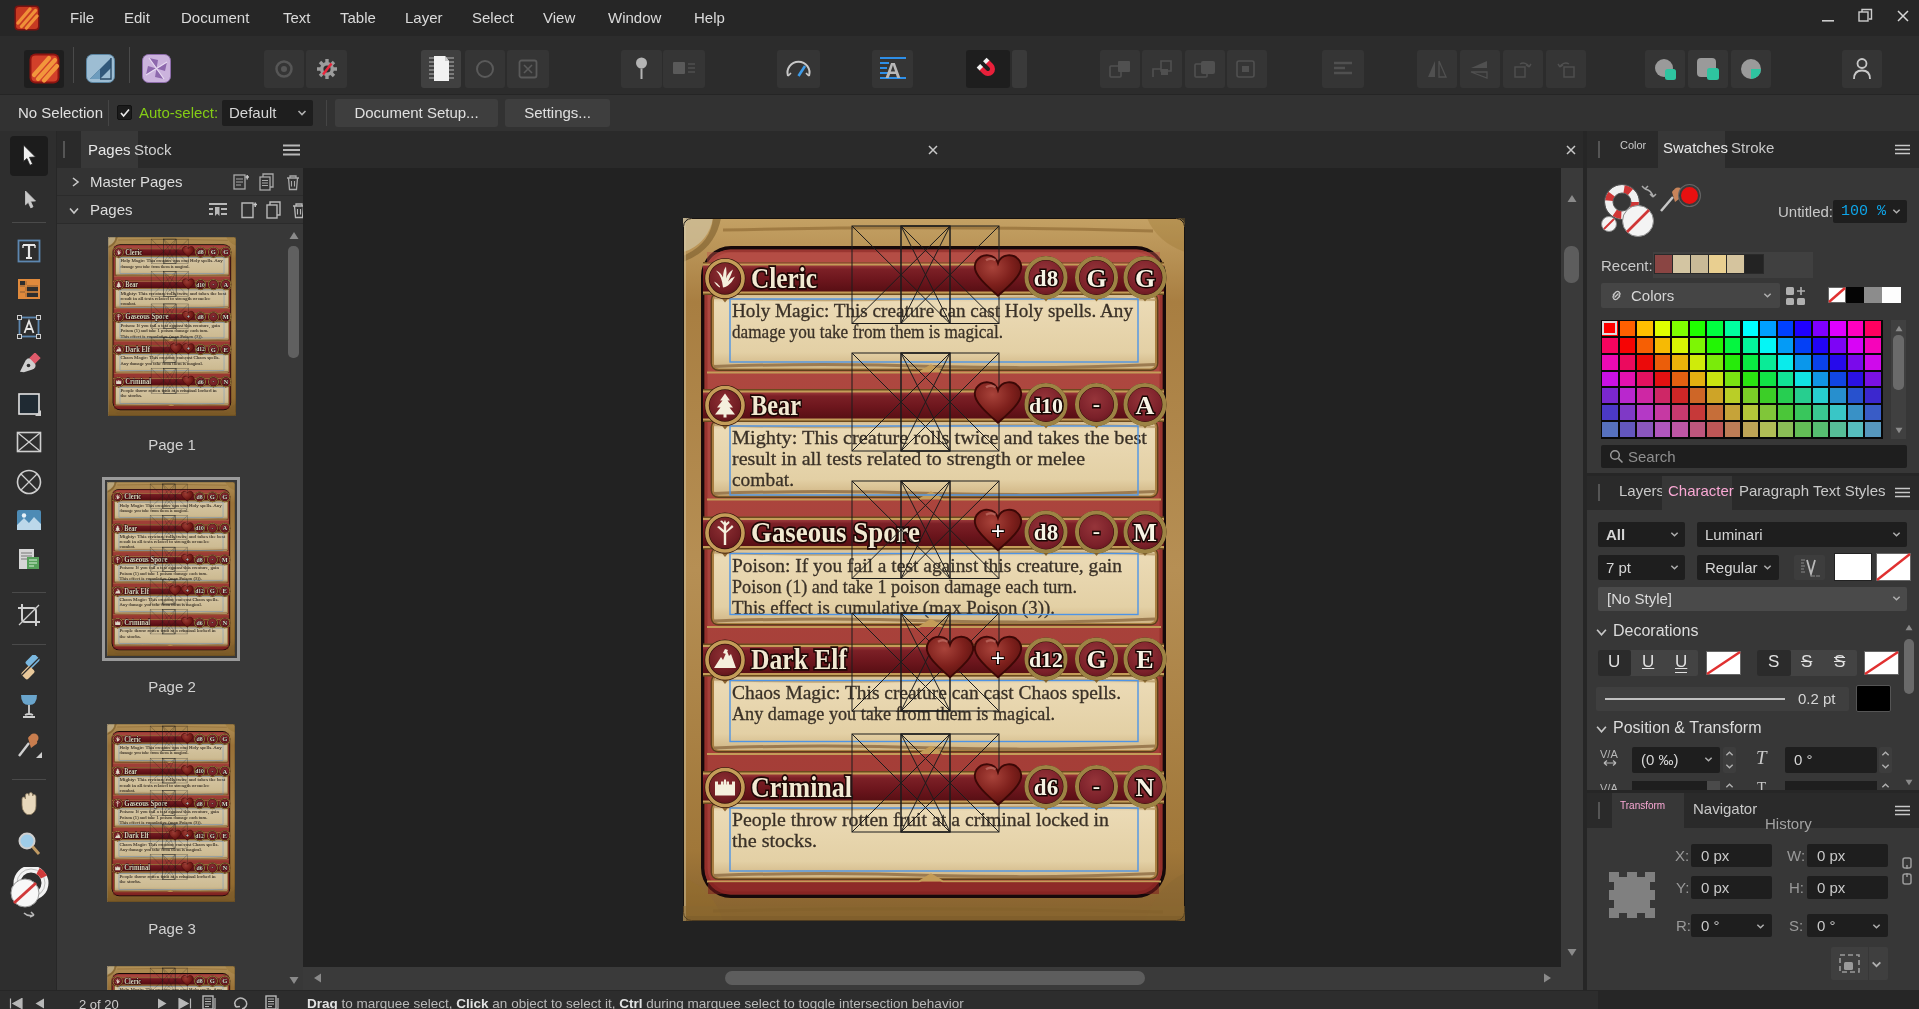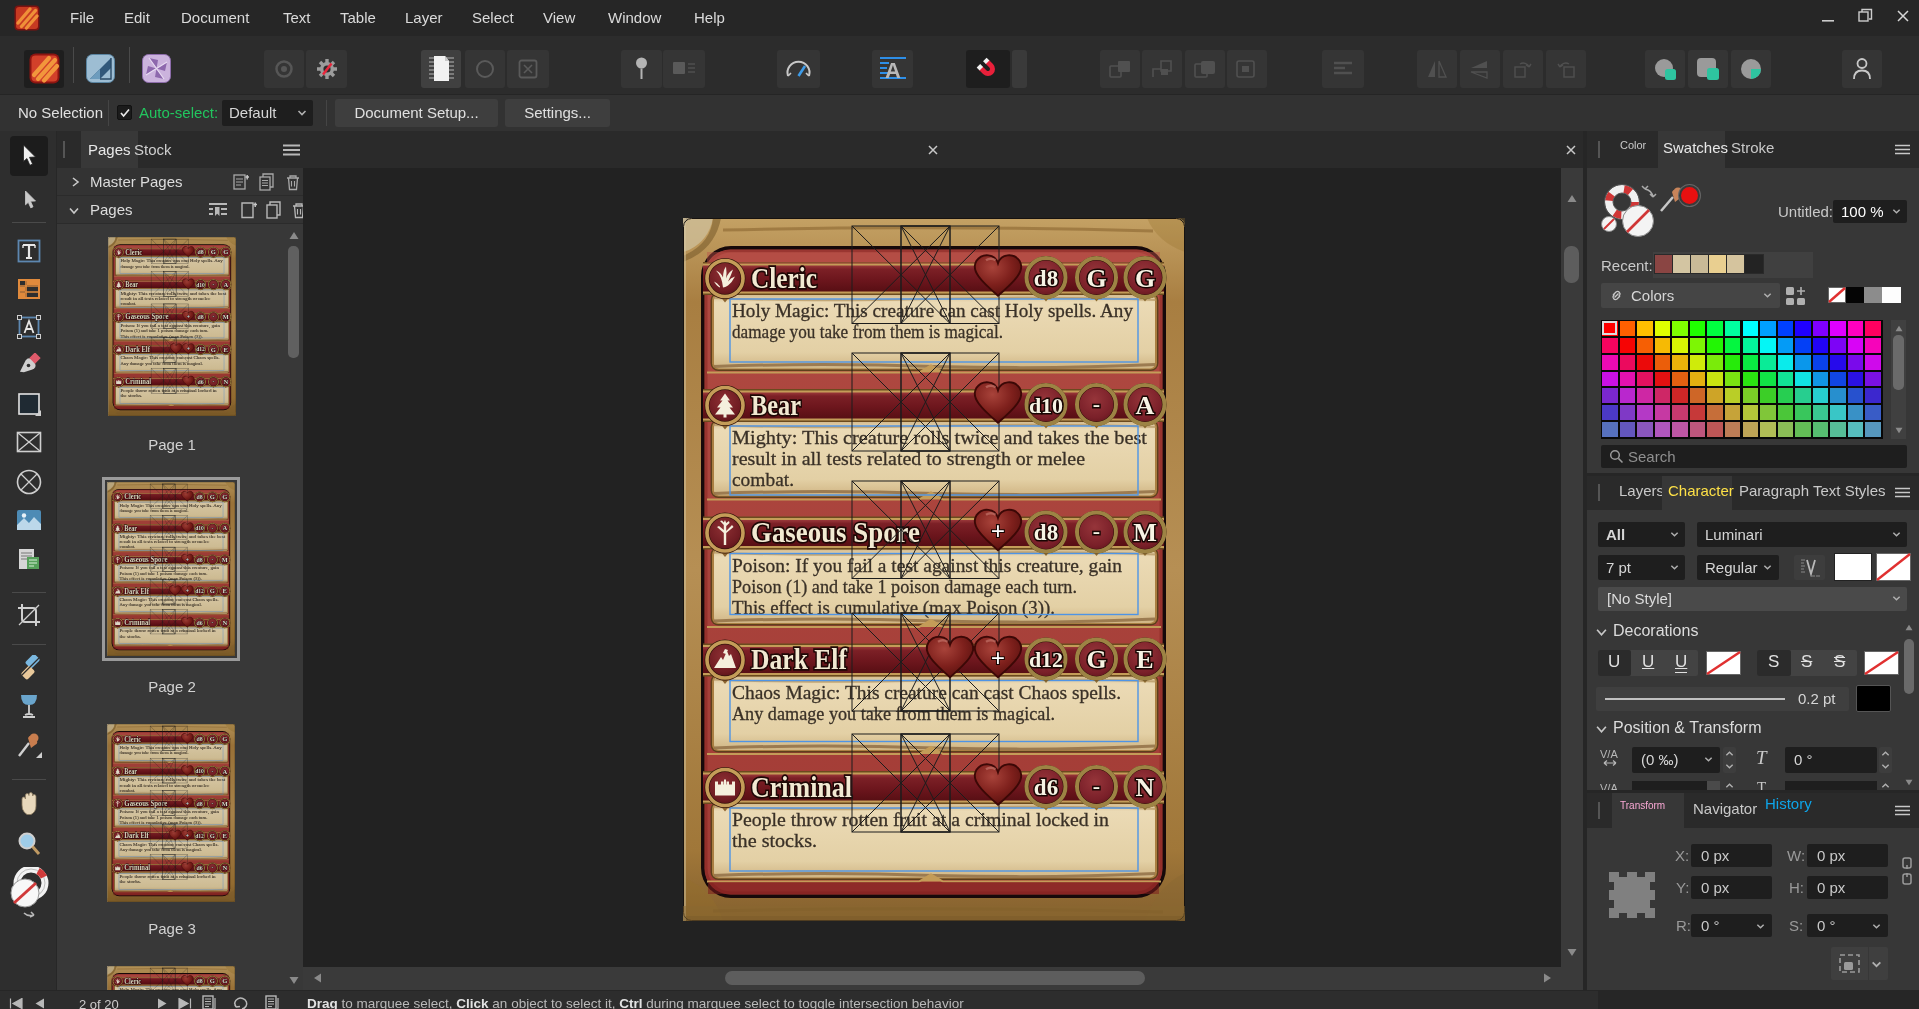--- a/index.html
+++ b/index.html
@@ -552,21 +552,21 @@
       <path d="M2 23 Q2 14.5 10 14.5 Q18 14.5 18 23" fill="none" stroke="#c8c8c8" stroke-width="1.8"></path>
     </svg>
 </div>
 <div id="contextbar">
 <div class="abs" style="left:18px;top:9px;">No Selection</div>
 <div class="abs" style="left:108px;top:5px;width:1px;height:26px;background:#454545;"></div>
 <div class="abs" style="left:117px;top:10px;width:15px;height:15px;background:#1b1b1b;border-radius:2px;border:1px solid #111;"></div>
 <svg class="abs" style="left:119px;top:12px" width="12" height="12" viewBox="0 0 12 12">
       <path d="M2 6 L4.6 9 L10 2.5" stroke="#e8e8e8" stroke-width="1.7" fill="none"></path>
     </svg>
-<div class="abs" style="left:139px;top:9px;color:#22c55e;">Auto-select:</div>
+<div class="abs" style="left:139px;top:9px;color:#84cc16;">Auto-select:</div>
 <div class="dropdown" style="left:222px;top:5px;width:91px;height:26px;">
       <span style="position:absolute;left:7px;top:4px;">Default</span>
     </div>
 <svg class="abs" style="left:297px;top:13px" width="10" height="10" viewBox="0 0 10 10">
       <path d="M1.5 3 L5 6.5 L8.5 3" stroke="#b0b0b0" stroke-width="1.6" fill="none"></path>
     </svg>
 <div class="abs" style="left:326px;top:5px;width:1px;height:26px;background:#454545;"></div>
 <div class="abs" style="left:335px;top:4px;width:163px;height:28px;background:#3e3e3e;border-radius:3px;text-align:center;line-height:28px;color:#e0e0e0;">Document Setup...</div>
 <div class="abs" style="left:505px;top:4px;width:105px;height:28px;background:#3e3e3e;border-radius:3px;text-align:center;line-height:28px;color:#e0e0e0;">Settings...</div>
 </div>
@@ -798,21 +798,21 @@
 <path d="M44 8 A10 10 0 0 1 52 16 M52 16 L49 13 M52 16 L55 13 M44 8 L47 5 M44 8 L41 5" stroke="#aaa" stroke-width="1.5" fill="none"></path>
 </svg>
 <svg class="abs" style="left:72px;top:52px" width="45" height="30" viewBox="0 0 45 30">
 <path d="M2 28 L14 14" stroke="#c8c8c8" stroke-width="2.5"></path>
 <path d="M13 9 Q15 5 18 8 L21 11 Q24 14 20 16 L16 19 Z" fill="#c8845a"></path>
 <circle cx="19" cy="9" r="4.5" fill="#c8845a"></circle>
 </svg>
 <div class="abs" style="left:92px;top:54px;width:21px;height:21px;border-radius:50%;background:#e81010;border:2px solid #3a3a3a;box-shadow:0 0 0 1px #666;"></div>
 <div class="abs" style="left:191px;top:72px;font-size:15px;color:#c9c9c9;">Untitled:</div>
 <div class="abs" style="left:246px;top:69px;width:74px;height:23px;background:#1e1e1e;border-radius:2px;">
-          <span style="position:absolute;left:8px;top:3px;font-size:15px;color:#ffffff;">100 %</span>
+          <span style="position:absolute;left:8px;top:3px;font-size:15px;color:#0ea5e9;font-family:Liberation Mono, monospace;">100 %</span>
         </div>
 <svg class="abs" style="left:305px;top:76px" width="9" height="9" viewBox="0 0 10 10">
           <path d="M1.5 3 L5 6.5 L8.5 3" stroke="#b0b0b0" stroke-width="1.6" fill="none"></path>
         </svg>
 <div class="abs" style="left:14px;top:126px;font-size:15px;color:#c9c9c9;">Recent:</div>
 <div class="abs" style="left:66px;top:121px;width:160px;height:26px;background:#404040;"></div>
 <div class="abs" style="left:68px;top:124px;width:18px;height:18px;background:#8a4543;outline:1px solid #2a2a2a;"></div>
 <div class="abs" style="left:86px;top:124px;width:18px;height:18px;background:#d3c5a2;outline:1px solid #2a2a2a;"></div>
 <div class="abs" style="left:104px;top:124px;width:18px;height:18px;background:#c9ba97;outline:1px solid #2a2a2a;"></div>
 <div class="abs" style="left:122px;top:124px;width:18px;height:18px;background:#e9cf90;outline:1px solid #2a2a2a;"></div>
@@ -966,21 +966,21 @@
           <circle cx="6" cy="6" r="4.3" fill="none" stroke="#9a9a9a" stroke-width="1.5"></circle>
           <path d="M9.4 9.4 L13.5 13.5" stroke="#9a9a9a" stroke-width="1.5"></path>
         </svg>
 <div class="abs" style="left:41px;top:317px;font-size:15px;color:#8f8f8f;">Search</div>
 </div>
 <div class="abs" style="left:0;top:342px;width:332px;height:317px;background:#373737;border-top:3px solid #262626;">
 <div class="abs" style="left:0;top:0;width:332px;height:34px;background:#2a2a2a;"></div>
 <div class="abs" style="left:11px;top:8px;width:2px;height:17px;background:#555;"></div>
 <div class="abs" style="left:32px;top:6px;font-size:15px;color:#c9c9c9;">Layers</div>
 <div class="abs" style="left:75px;top:0;width:70px;height:34px;background:#373737;"></div>
-<div class="abs" style="left:81px;top:6px;font-size:15px;color:#fde047;">Character</div>
+<div class="abs" style="left:81px;top:6px;font-size:15px;color:#f9a8d4;">Character</div>
 <div class="abs" style="left:152px;top:6px;font-size:15px;color:#c9c9c9;">Paragraph</div>
 <div class="abs" style="left:226px;top:6px;font-size:15px;color:#c9c9c9;">Text Styles</div>
 <svg class="abs" style="left:308px;top:11px" width="15" height="11" viewBox="0 0 15 11">
           <path d="M0 1.5 H15 M0 5.5 H15 M0 9.5 H15" stroke="#c8c8c8" stroke-width="1.7"></path>
         </svg>
 <div class="abs" style="left:11px;top:46px;width:87px;height:25px;background:#1e1e1e;border-radius:2px;">
           <span style="position:absolute;left:8px;top:4px;font-size:15px;color:#d6d6d6;font-weight:bold;">All</span>
         </div>
 <svg class="abs" style="left:83px;top:54px" width="9" height="9" viewBox="0 0 10 10">
           <path d="M1.5 3 L5 6.5 L8.5 3" stroke="#b0b0b0" stroke-width="1.6" fill="none"></path>
@@ -1097,21 +1097,21 @@
 <svg class="abs" style="left:318px;top:303px" width="8" height="7" viewBox="0 0 10 9">
           <path d="M5 8 L9.5 1 L0.5 1 Z" fill="#8a8a8a"></path>
         </svg>
 </div>
 <div class="abs" style="left:0;top:659px;width:332px;height:200px;background:#373737;border-top:3px solid #262626;">
 <div class="abs" style="left:0;top:0;width:332px;height:35px;background:#2a2a2a;"></div>
 <div class="abs" style="left:11px;top:9px;width:2px;height:17px;background:#555;"></div>
 <div class="abs" style="left:25px;top:0;width:72px;height:35px;background:#373737;"></div>
 <div class="abs" style="left:33px;top:7px;font-size:10px;color:#f9a8d4;">Transform</div>
 <div class="abs" style="left:106px;top:7px;font-size:15px;color:#c9c9c9;">Navigator</div>
-<div class="abs" style="left:178px;top:2px;font-size:15px;color:#0ea5e9;">History</div>
+<div class="abs" style="left:178px;top:22px;font-size:15px;color:#a3a3a3;">History</div>
 <svg class="abs" style="left:308px;top:12px" width="15" height="11" viewBox="0 0 15 11">
           <path d="M0 1.5 H15 M0 5.5 H15 M0 9.5 H15" stroke="#c8c8c8" stroke-width="1.7"></path>
         </svg>
 <div class="abs" style="left:27px;top:84px;width:36px;height:36px;background:#808080;"></div>
 <div class="abs" style="left:22px;top:79px;width:10px;height:10px;background:#808080;"></div>
 <div class="abs" style="left:40px;top:79px;width:10px;height:10px;background:#808080;"></div>
 <div class="abs" style="left:58px;top:79px;width:10px;height:10px;background:#808080;"></div>
 <div class="abs" style="left:22px;top:97px;width:10px;height:10px;background:#808080;"></div>
 <div class="abs" style="left:58px;top:97px;width:10px;height:10px;background:#808080;"></div>
 <div class="abs" style="left:22px;top:115px;width:10px;height:10px;background:#808080;"></div>

